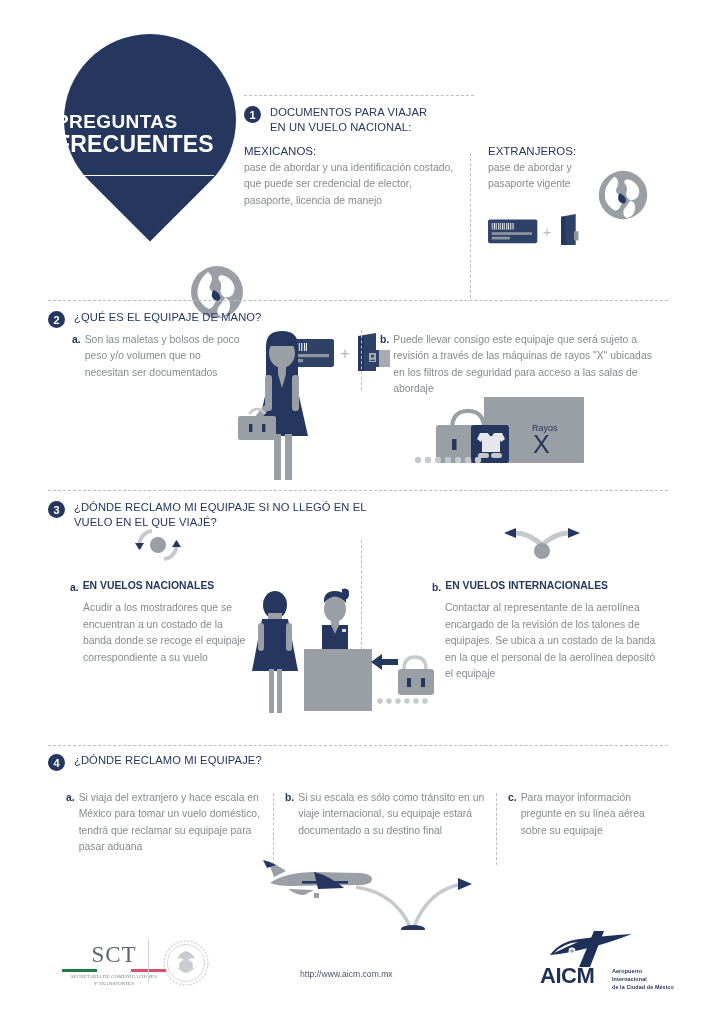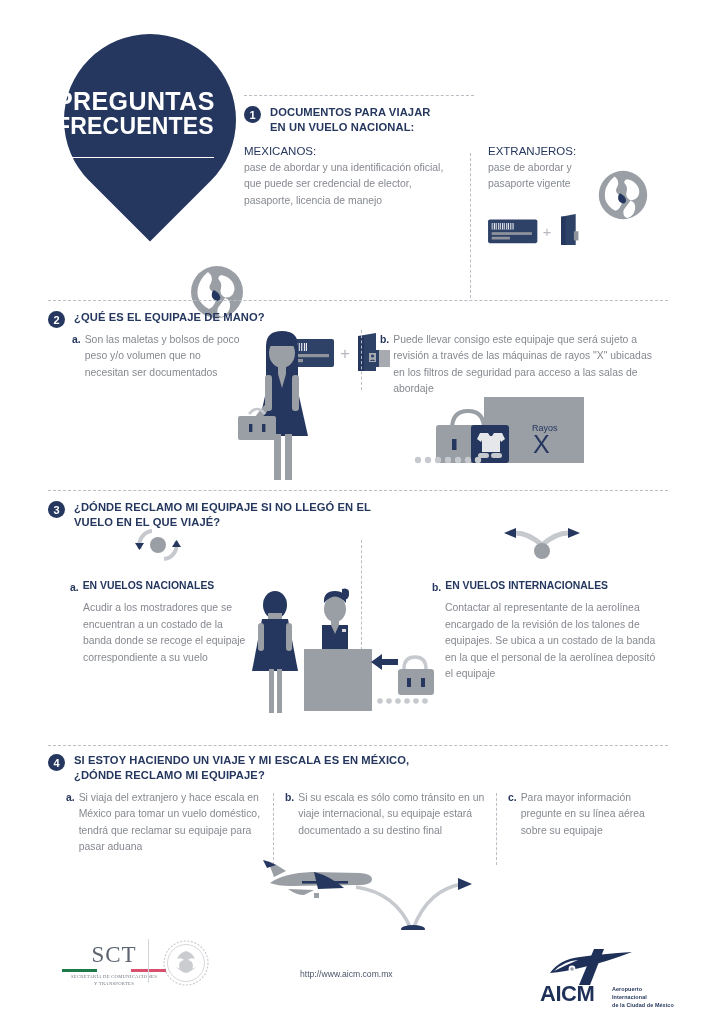--- a/index.html
+++ b/index.html
@@ -18,39 +18,39 @@
     position:absolute;left:64px;top:34px;width:172px;height:172px;
     background:#25375e;
     border-radius:86px 86px 86px 0;
     transform:rotate(-45deg);
   }
   .header-text{
     position:absolute;left:56px;top:88px;width:230px;
     color:#ffffff;
     z-index:3;
   }
-  .h-l1{font-size:25px;font-weight:bold;letter-spacing:.4px;line-height:1.05;}
+  .h-l1{font-size:19px;font-weight:bold;letter-spacing:.4px;line-height:1.05;margin-top:24px;}
   .h-l2{font-size:23px;font-weight:bold;letter-spacing:.2px;line-height:1.05;
         border-bottom:1.5px solid #ffffff;padding-bottom:19px;display:inline-block;}
   .h-l3{font-size:15px;font-weight:normal;letter-spacing:1.2px;margin-top:5px;}
 
   
   .sec{position:absolute;left:0;width:708px;}
   .dashed-top{
     position:absolute;left:0;top:0;height:0;border-top:1px dashed #b9bdc4;
   }
   .sec-head{display:flex;align-items:flex-start;gap:9px;}
   .num{
     flex:0 0 auto;width:17px;height:17px;border-radius:50%;
     background:#25375e;color:#fff;font-size:11px;font-weight:bold;
     display:flex;align-items:center;justify-content:center;
     margin-top:1px;
   }
   .sec-title{
-    color:#25375e;font-size:11.2px;font-weight:bold;line-height:1.35;
+    color:#25375e;font-size:11.2px;font-weight:normal;line-height:1.35;
     letter-spacing:.1px;text-transform:none;
   }
   .body-txt{color:#85898f;font-size:10.4px;line-height:1.58;}
   .lbl{color:#25375e;font-size:10.4px;font-weight:bold;}
   .vsep{position:absolute;border-left:1px dashed #b9bdc4;}
 
   
   #sec1{top:95px;}
   #sec1 .dashed-top{left:244px;width:230px;}
   #sec1 .s1head{position:absolute;left:244px;top:10px;width:300px;}
@@ -81,21 +81,21 @@
   .sct{position:absolute;left:62px;top:18px;text-align:center;width:104px;}
   .sct-name{font-family:"Liberation Serif","DejaVu Serif",serif;font-size:23px;
             color:#5d6470;letter-spacing:1px;line-height:1;}
   .sct-bars{display:flex;height:3px;margin:3px 0 2px;}
   .sct-bars i{flex:1;display:block;}
   .sct-sub{font-family:"Liberation Serif","DejaVu Serif",serif;font-size:4.6px;
            color:#6d737d;letter-spacing:.3px;line-height:1.5;}
   .foot-div{position:absolute;left:148px;top:14px;width:1px;height:44px;background:#d2d5da;}
   .eagle{position:absolute;left:162px;top:14px;width:48px;height:48px;opacity:.45;}
   .url{position:absolute;left:300px;top:44px;font-size:8.6px;color:#4c566b;}
-  .aicm{position:absolute;left:540px;top:28px;width:135px;height:54px;text-decoration:underline;}
+  .aicm{position:absolute;left:540px;top:10px;width:135px;height:54px;text-decoration:underline;}
   .aicm-word{position:absolute;left:0;top:30px;font-size:22px;font-weight:bold;
              color:#1e3058;letter-spacing:-0.5px;line-height:1;}
   .aicm-tag{position:absolute;left:72px;top:32px;font-size:5.4px;font-weight:bold;
             color:#1e3058;line-height:1.5;letter-spacing:.1px;}
 </style>
 </head>
 <body>
 
 <div class="page">
 
@@ -115,21 +115,21 @@
           <div>DOCUMENTOS PARA VIAJAR</div>
           <div>EN UN VUELO NACIONAL:</div>
         </div>
       </div>
     </div>
 
     <div class="vsep" style="left:470px;top:58px;height:145px;"></div>
 
     <div class="mex-block">
       <div class="blk-title">MEXICANOS:</div>
-      <div class="body-txt">pase de abordar y una identificación oficial, que puede ser credencial de elector, pasaporte, licencia de manejo</div>
+      <div class="body-txt">pase de abordar y una identificación costado, que puede ser credencial de elector, pasaporte, licencia de manejo</div>
     </div>
 
     <svg style="position:absolute;left:188px;top:168px" width="58" height="58" viewBox="0 0 58 58">
       <circle cx="29" cy="29" r="26" fill="#9a9ea5"></circle>
       <path d="M20 9 q6 5 3 11 q-4 6 2 9 q5 2 3 8 q-2 7 -7 9 q-8 -4 -11 -12 q-2 -9 3 -17 q3 -5 7 -8z" fill="#ffffff"></path>
       <path d="M33 12 q8 1 12 8 q3 6 0 11 q-4 5 -9 3 q-5 -3 -3 -9 q1 -5 -2 -8 q-2 -3 2 -5z" fill="#ffffff"></path>
       <path d="M37 35 q6 2 5 9 q-1 6 -6 9 q-4 2 -6 -2 q-2 -5 2 -9 q3 -4 5 -7z" fill="#ffffff"></path>
       <path d="M26 27 q4 2 6 6 q1 4 -2 5 q-4 0 -6 -4 q-1 -5 2 -7z" fill="#25375e"></path>
     </svg>
 
@@ -353,21 +353,20 @@
     </svg>
   </div>
 
   <div class="sec" id="sec4" style="height:175px">
     <div class="dashed-top" style="left:48px;width:620px;"></div>
 
     <div style="position:absolute;left:48px;top:8px;width:560px;">
       <div class="sec-head">
         <div class="num">4</div>
         <div class="sec-title">
-          <div>SI ESTOY HACIENDO UN VIAJE Y MI ESCALA ES EN MÉXICO,</div>
           <div>¿DÓNDE RECLAMO MI EQUIPAJE?</div>
         </div>
       </div>
     </div>
 
     <div class="vsep" style="left:273px;top:48px;height:72px;"></div>
     <div class="vsep" style="left:496px;top:48px;height:72px;"></div>
 
     <div class="c1 item">
       <div class="k body-txt" style="color:#25375e">a.</div>

